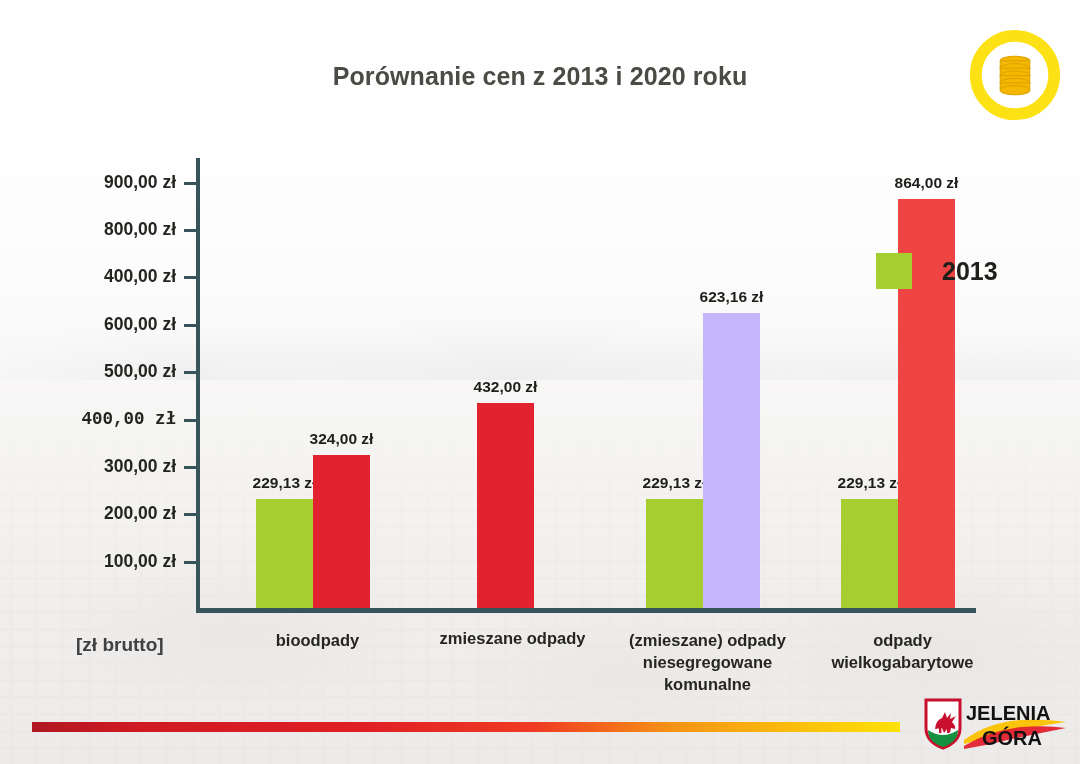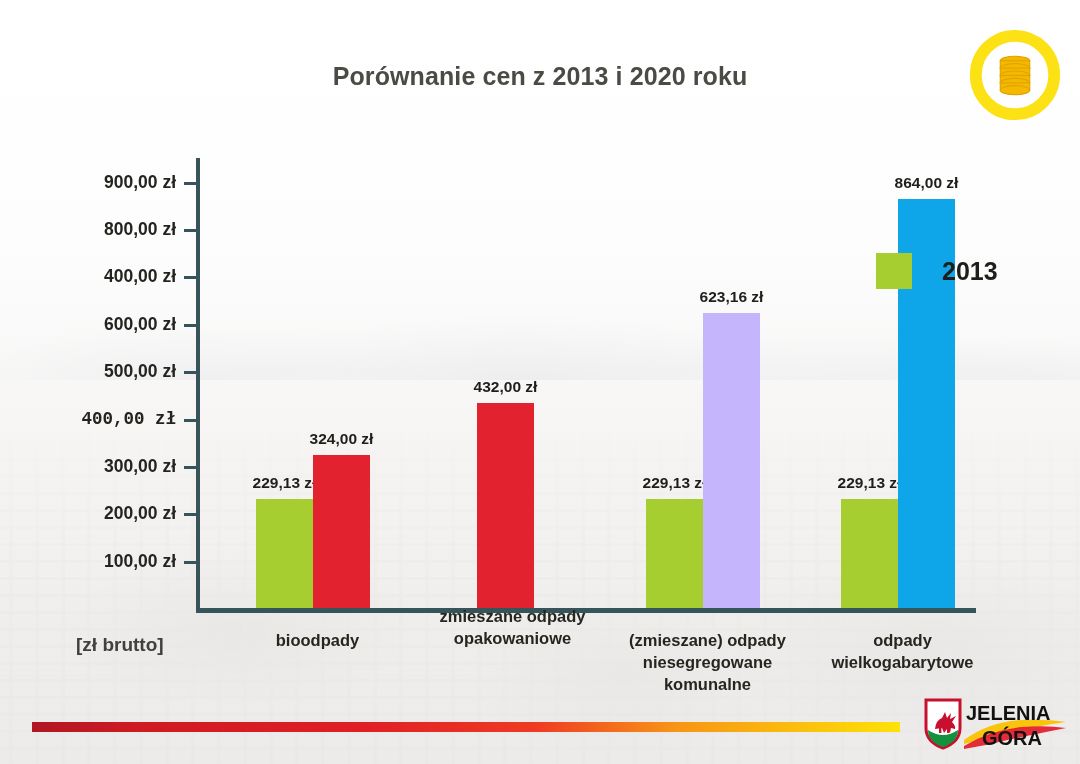--- a/index.html
+++ b/index.html
@@ -285,33 +285,32 @@
         </div>
         <div class="bar green" style="left: 450px; height: 108.535px; bottom: 5px; background: rgb(167, 206, 49);">
           <span class="bar-value">229,13 zł</span>
         </div>
         <div class="bar red" style="left: 507px; height: 295.181px; bottom: 5px; background: #c4b5fd;">
           <span class="bar-value">623,16 zł</span>
         </div>
         <div class="bar green" style="left: 645px; height: 108.535px; bottom: 5px; background: rgb(167, 206, 49);">
           <span class="bar-value">229,13 zł</span>
         </div>
-        <div class="bar red" style="left: 702px; height: 409.263px; bottom: 5px; background: #0ea5e9;">
+        <div class="bar red" style="left: 702px; height: 409.263px; bottom: 5px; background: #ef4444;">
           <span class="bar-value">864,00 zł</span>
         </div>
       </div>
   </div>
 
   <div id="cats">
       <div class="cat" style="left: 202px; top: 630px; width: 231px;">
         <div>bioodpady</div>
       </div>
-      <div class="cat" style="left: 397px; top: 606px; width: 231px;">
+      <div class="cat" style="left: 397px; top: 628px; width: 231px;">
         <div>zmieszane odpady</div>
-        <div>opakowaniowe</div>
       </div>
       <div class="cat" style="left: 592px; top: 630px; width: 231px;">
         <div>(zmieszane) odpady</div>
         <div>niesegregowane</div>
         <div>komunalne</div>
       </div>
       <div class="cat" style="left: 787px; top: 630px; width: 231px;">
         <div>odpady</div>
         <div>wielkogabarytowe</div>
       </div>

